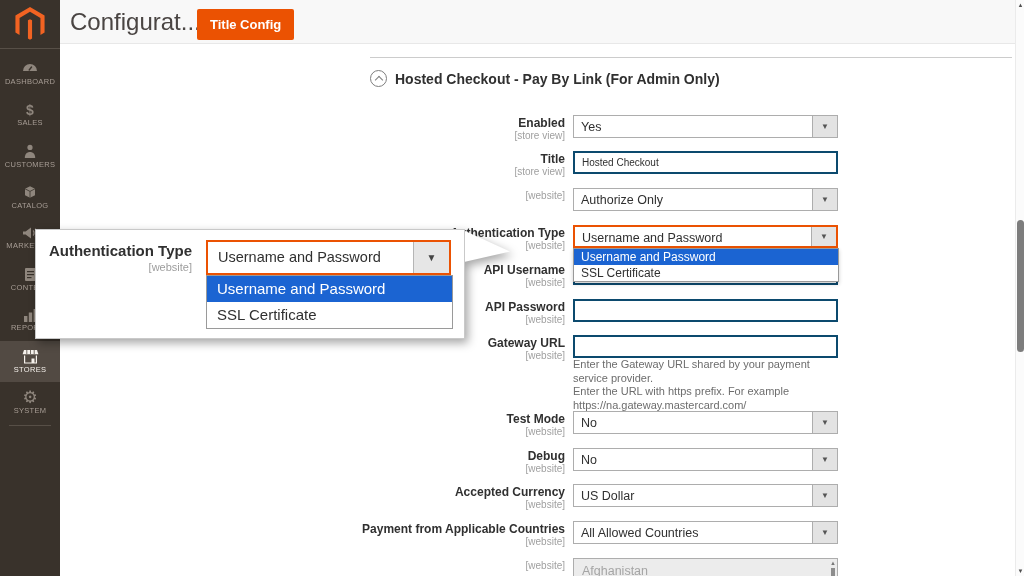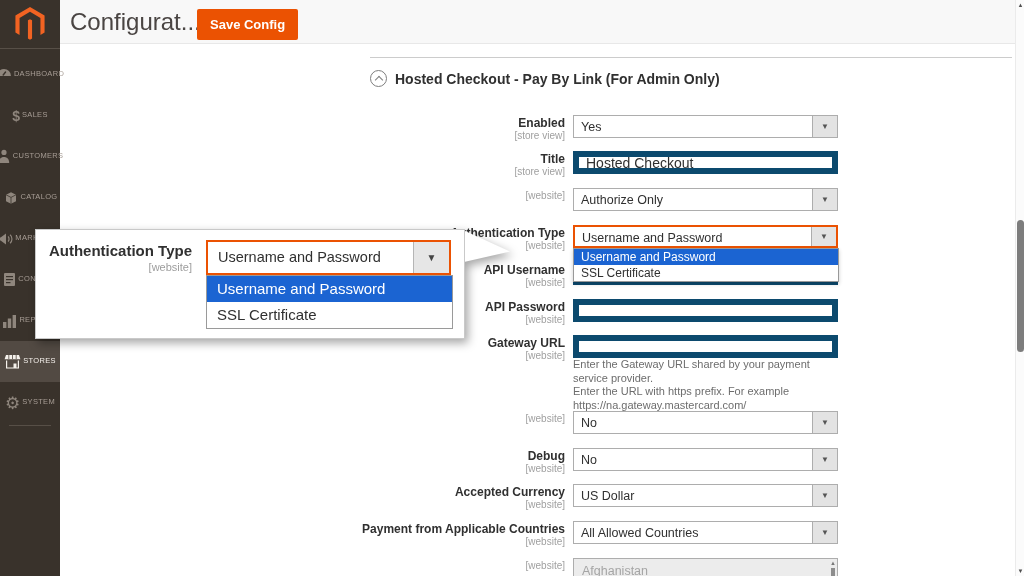--- a/index.html
+++ b/index.html
@@ -5,21 +5,21 @@
   * { margin:0; padding:0; box-sizing:border-box; }
   html,body { width:1024px; height:576px; overflow:hidden;
     font-family:"Liberation Sans", sans-serif; background:#fff; }
 
   
   .sidebar { position:absolute; left:0; top:0; width:60px; height:576px;
     background:#39322b; z-index:10; }
   .logo { height:49px; display:flex; align-items:center; justify-content:center;
     border-bottom:1px solid #574f47; cursor:pointer; }
   .nav { position:absolute; top:54px; left:0; width:60px; }
-  .nav-item { height:41px; display:flex; flex-direction:row; align-items:center;
+  .nav-item { height:41px; display:flex; flex-direction:column; align-items:center;
     justify-content:center; cursor:pointer; gap:2px; }
   .nav-item .lbl-s { font-size:7.5px; letter-spacing:.3px; color:#a79d95;
     text-align:center; line-height:8.5px; }
   .nav-item svg { display:block; }
   .nav-item.active { background:#524a43; }
   .nav-item.active .lbl-s { color:#f5f1ec; }
   .nav-div { height:1px; background:#574f47; margin:2px 9px 3px 9px; }
   .nav-item.tall { height:52px; }
 
   
@@ -45,22 +45,22 @@
     border-top:1.5px solid #7e7e7e; transform:rotate(45deg); }
   .section-title { font-size:14px; font-weight:bold; color:#303030; }
 
   
   .row { position:absolute; left:0; width:955px; }
   .row .lblcol { position:absolute; left:0; top:2px; width:505px; text-align:right; }
   .lbl-main { font-size:12px; font-weight:bold; color:#303030; line-height:13px; }
   .lbl-scope { font-size:10px; color:#a0a0a0; line-height:12px;padding-left:45px; }
   .fldcol { position:absolute; left:513px; top:0; width:265px; }
 
-  .text-input { width:265px; height:23px; border:6px solid #0c4a6e; background:#fff;
-    font-size:14px; color:#303030; padding:0 7px;
+  .text-input { width:265px; height:23px; border:2px solid #0c4a6e; background:#fff;
+    font-size:10px; color:#303030; padding:0 7px;
     font-family:"Liberation Sans",sans-serif; }
   .select { width:265px; height:23px; border:1px solid #adadad; background:#fff;
     display:flex; align-items:stretch; cursor:pointer; }
   .select .sel-text { flex:1; font-size:12.5px; color:#303030; padding:4px 0 0 7px;
     white-space:nowrap; overflow:hidden; }
   .select .sel-btn { width:25px; background:#e3e3e3; border-left:1px solid #adadad;
     display:flex; align-items:center; justify-content:center; font-size:8px;
     color:#555; }
   .select.focused { border:2px solid #eb5202; }
 
@@ -212,21 +212,21 @@
       <span class="lbl-s">SYSTEM</span>
     </div>
 
     <div class="nav-div"></div>
 
   </div>
 </div>
 
 <div class="header">
   <div class="page-title">Configurat...</div>
-  <button class="save-btn">Save Config</button>
+  <button class="save-btn">Title Config</button>
 </div>
 
 <div class="content">
   <div class="section-divider"></div>
 
   <div class="section-head">
     <span class="collapse-icon"></span>
     <span class="section-title">Hosted Checkout - Pay By Link (For Admin Only)</span>
   </div>
 
@@ -312,20 +312,21 @@
       <div class="note">
         <div>Enter the Gateway URL shared by your payment service provider.</div>
         <div>Enter the URL with https prefix. For example</div>
         <div>https://na.gateway.mastercard.com/</div>
       </div>
     </div>
   </div>
 
   <div class="row" style="top:367px">
     <div class="lblcol">
+      <div class="lbl-main">Test Mode</div>
       <div class="lbl-scope">[website]</div>
     </div>
     <div class="fldcol">
       <div class="select">
         <span class="sel-text">No</span>
         <span class="sel-btn">▼</span>
       </div>
     </div>
   </div>
 

